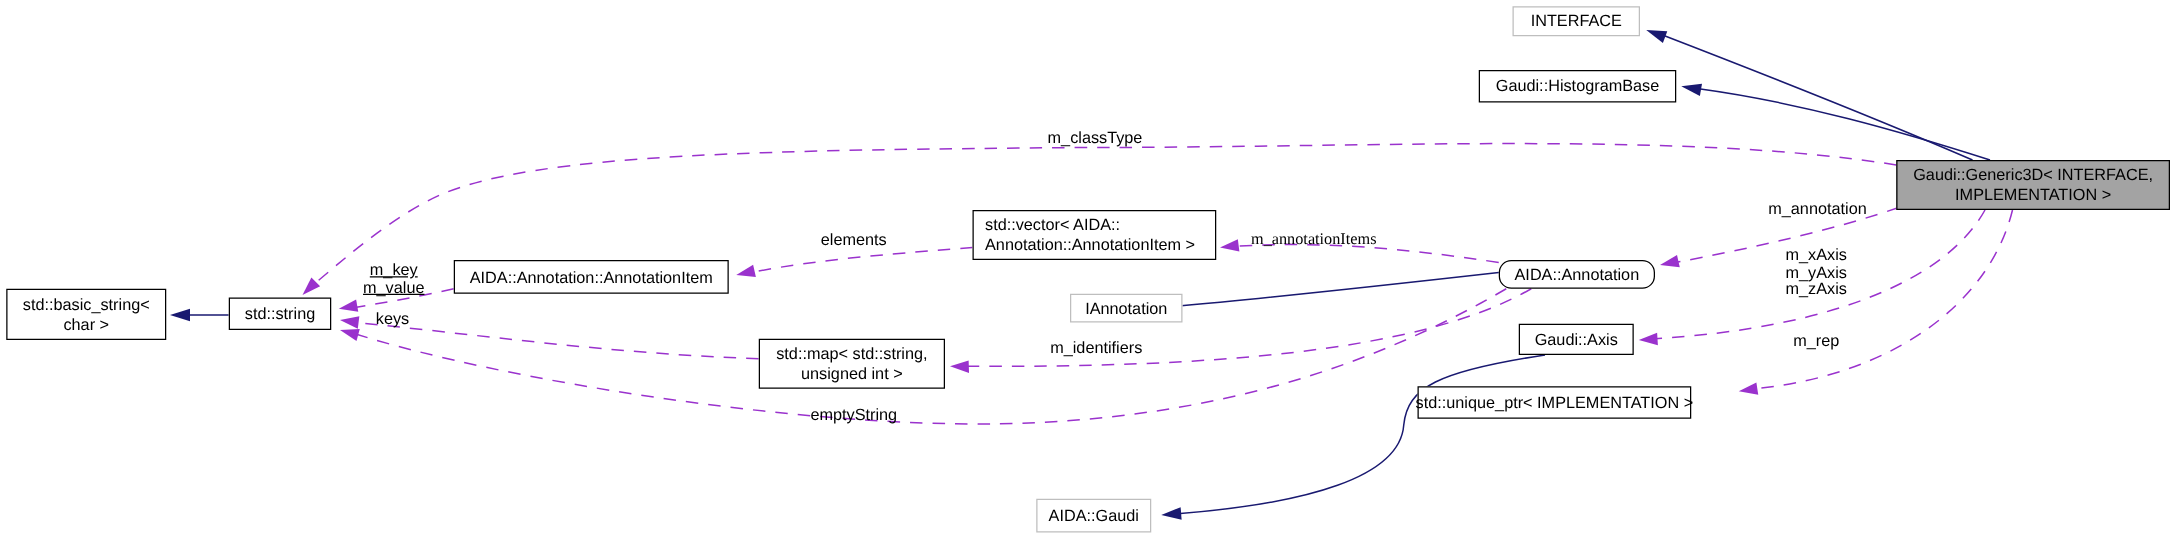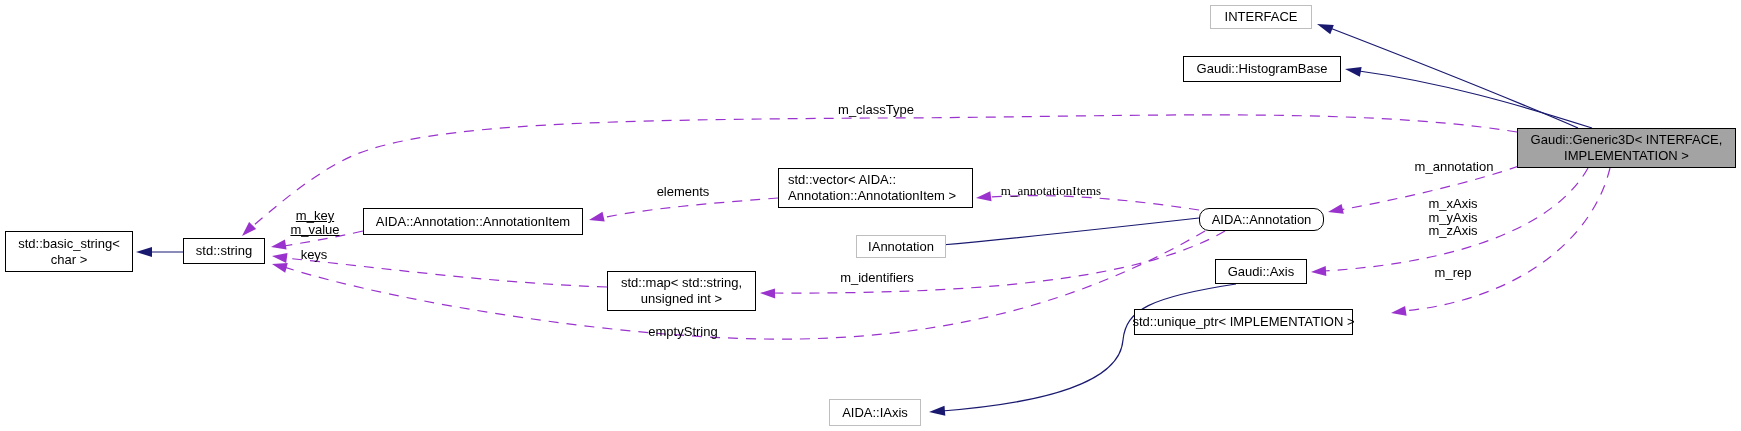--- a/index.html
+++ b/index.html
@@ -110,21 +110,21 @@
   <div class="node focus" style="left:1517px;top:128px;width:219px;height:40px;">
     <span>Gaudi::Generic3D&lt; INTERFACE,</span>
     <span>IMPLEMENTATION &gt;</span>
   </div>
 
   <div class="node" style="left:1134px;top:309px;width:219px;height:26px;">
     <span>std::unique_ptr&lt; IMPLEMENTATION &gt;</span>
   </div>
 
   <div class="node ext" style="left:829px;top:399px;width:92px;height:27px;">
-    <span>AIDA::IAxis</span>
+    <span>AIDA::Gaudi</span>
   </div>
 
   <div class="elabel" style="left:876px;top:103px;">m_classType</div>
   <div class="elabel" style="left:683px;top:185px;">elements</div>
   <div class="elabel" style="left:1051px;top:184px;font-family:Liberation Serif, serif;">m_annotationItems</div>
   <div class="elabel" style="left:1454px;top:160px;">m_annotation</div>
   <div class="elabel" style="left:1453px;top:197px;">
     <div>m_xAxis</div>
     <div>m_yAxis</div>
     <div>m_zAxis</div>

